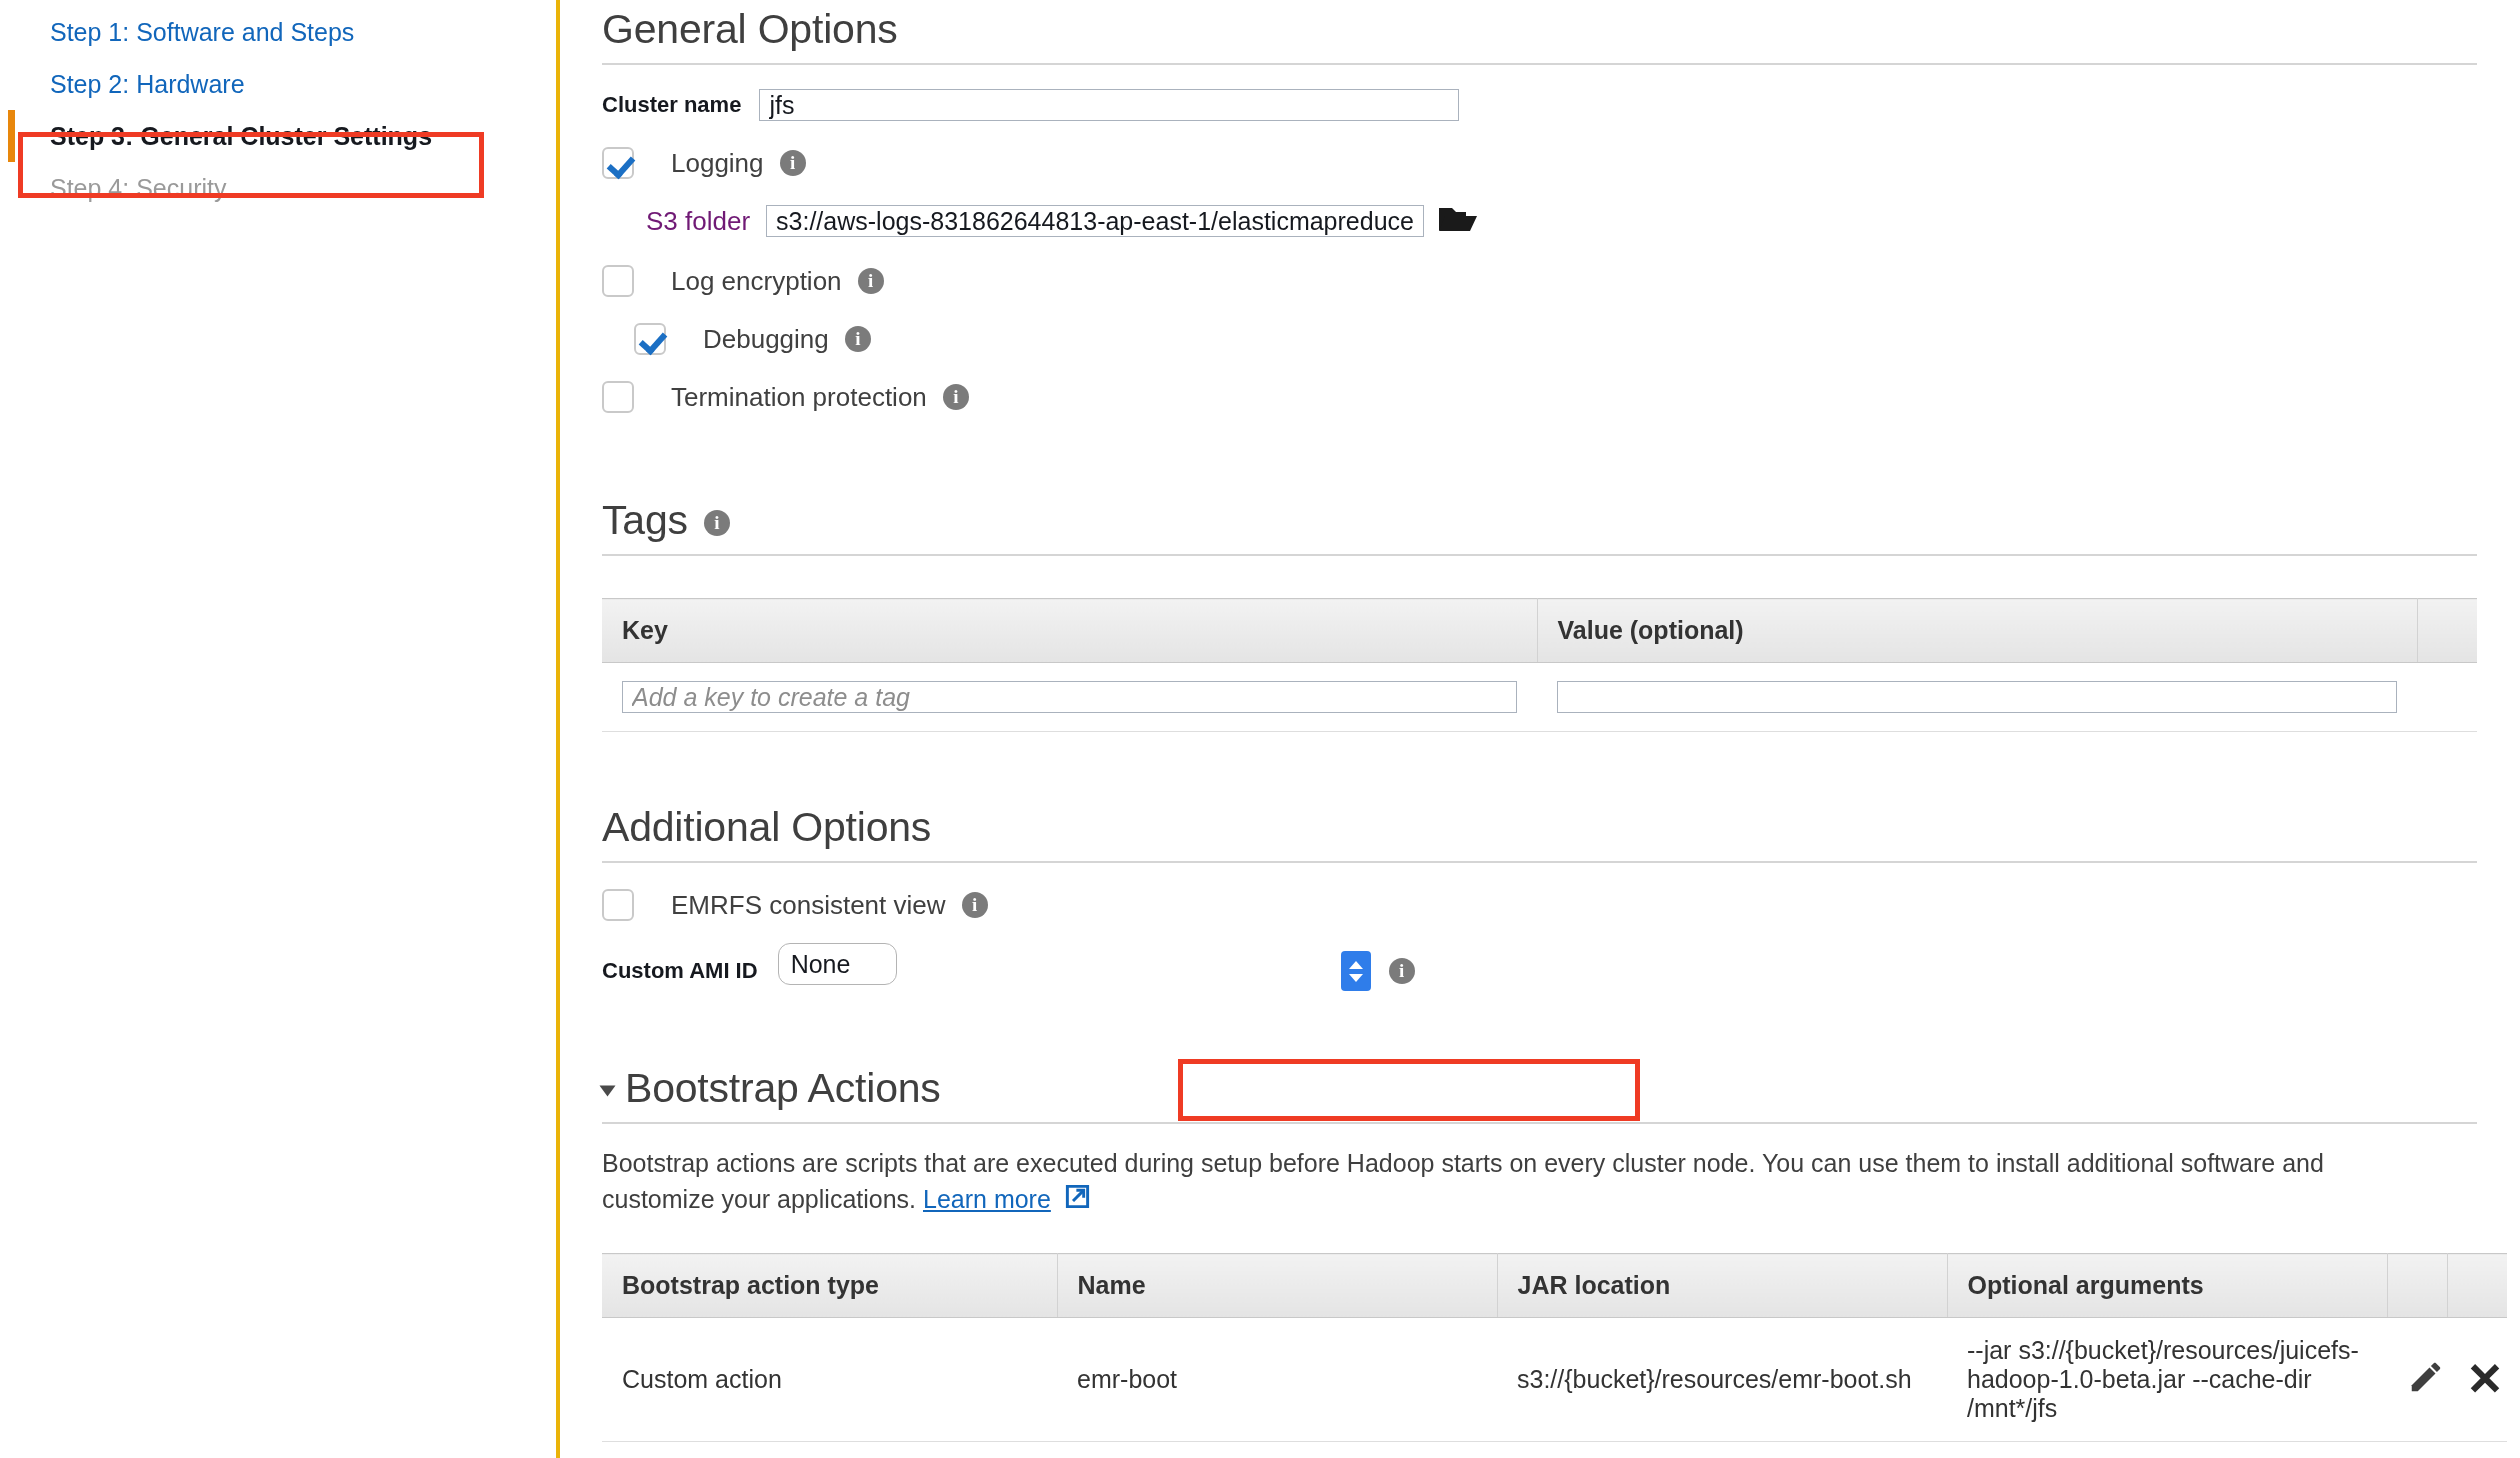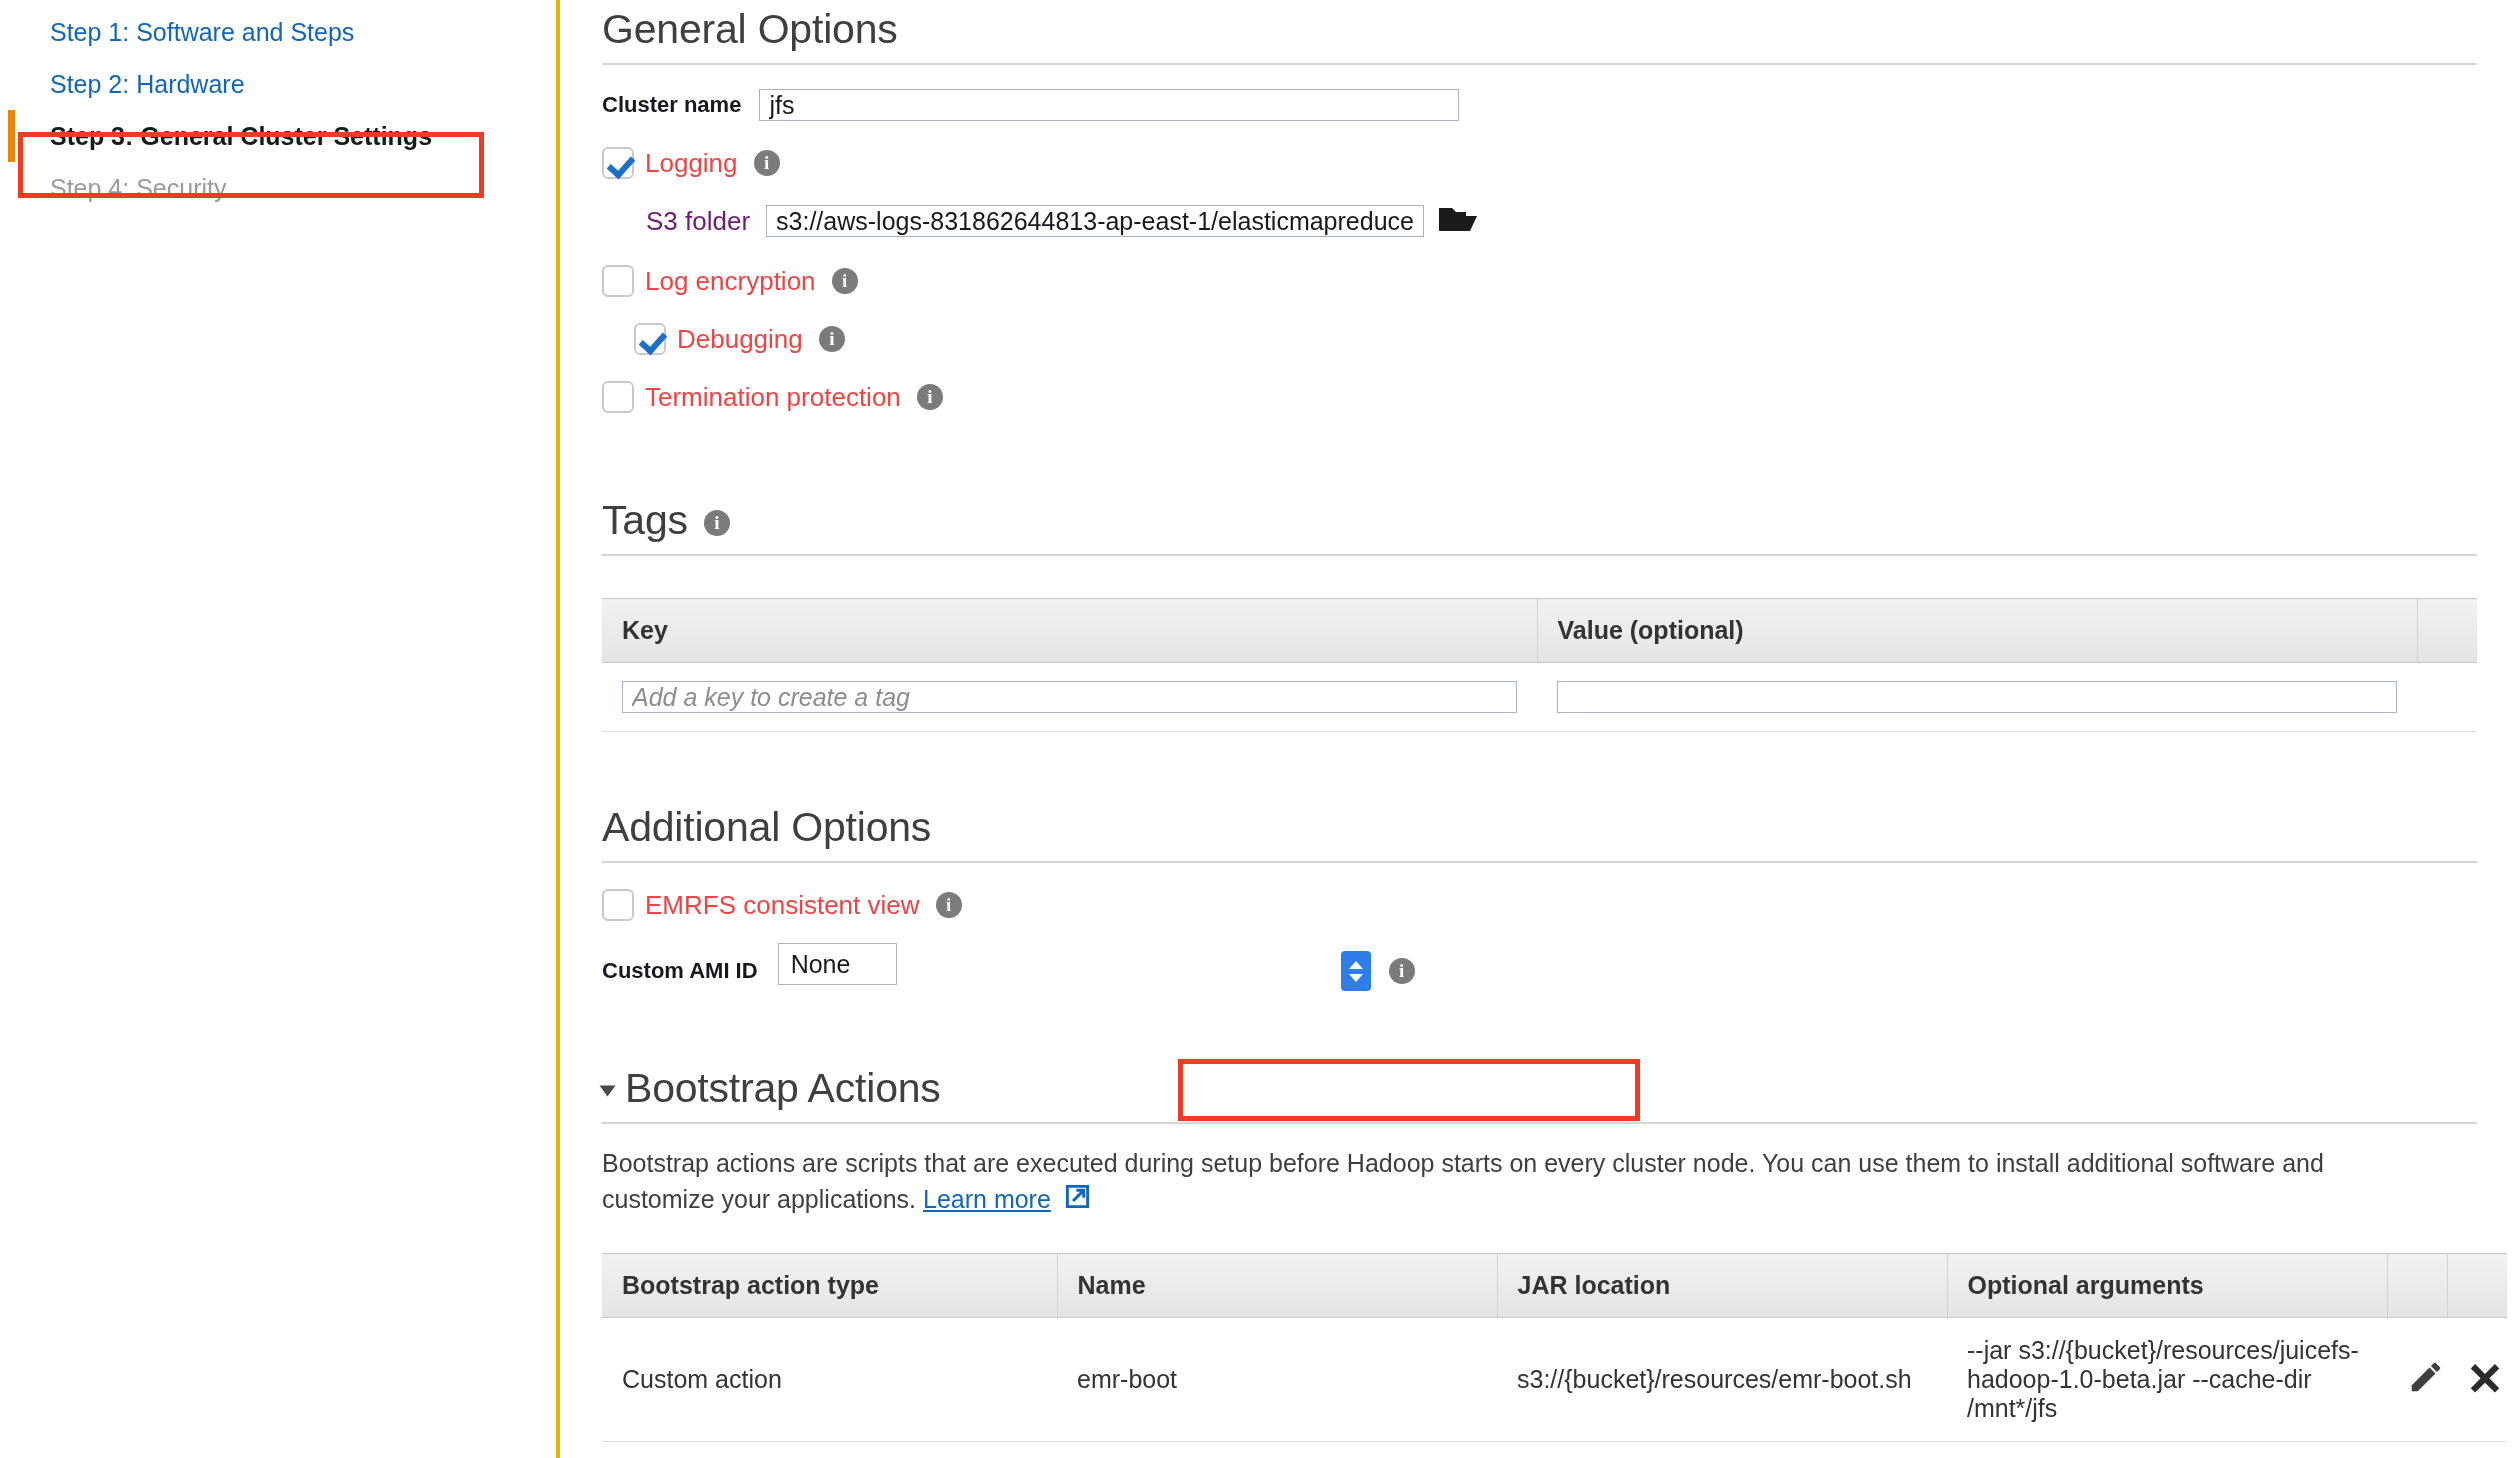--- a/index.html
+++ b/index.html
@@ -97,22 +97,22 @@
     content: "";
     position: absolute;
     left: 9px; top: 3px;
     width: 10px; height: 19px;
     border: solid #1b6fc4;
     border-width: 0 6px 6px 0;
     transform: rotate(42deg);
   }
   .cb-label {
     font-size: 26px;
-    color: #ef4444;
-    margin-left: 11px;
+    color: #404040;
+    margin-left: 37px;
   }
 
   
   .info {
     display: inline-block;
     width: 26px; height: 26px;
     border-radius: 50%;
     background: #7b7b7b;
     color: #fff;
     font-size: 19px;
@@ -162,21 +162,21 @@
   
   .sel-wrap {
     position: relative;
     display: inline-block;
     width: 595px;
     height: 44px;
   }
   .sel-wrap .sel-box {
     width: 100%; height: 100%;
     border: 1px solid #b4b4b4;
-    border-radius: 0;
+    border-radius: 12px;
     background: #fff;
     font-size: 25px;
     color: #16191f;
     padding: 6px 46px 6px 12px;
     line-height: 30px;
     cursor: pointer;
   }
   .sel-wrap .stepper {
     position: absolute;
     right: 2px; top: 2px;

